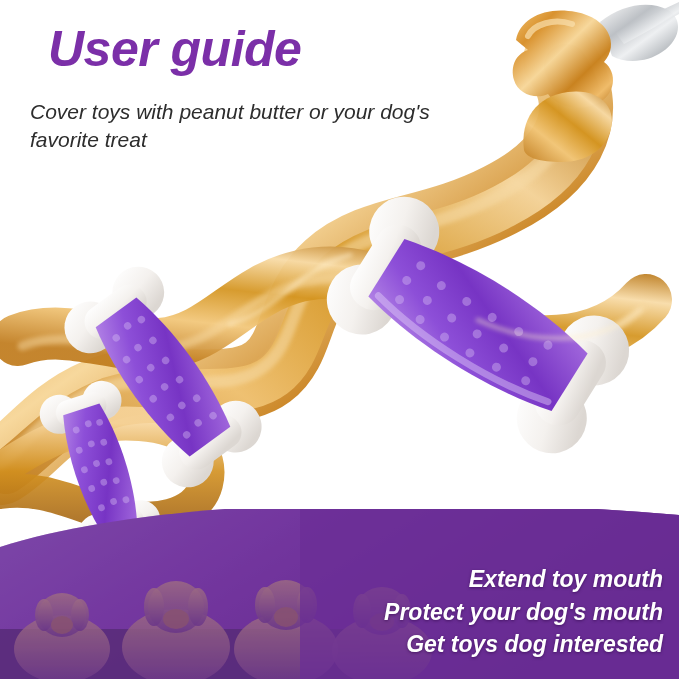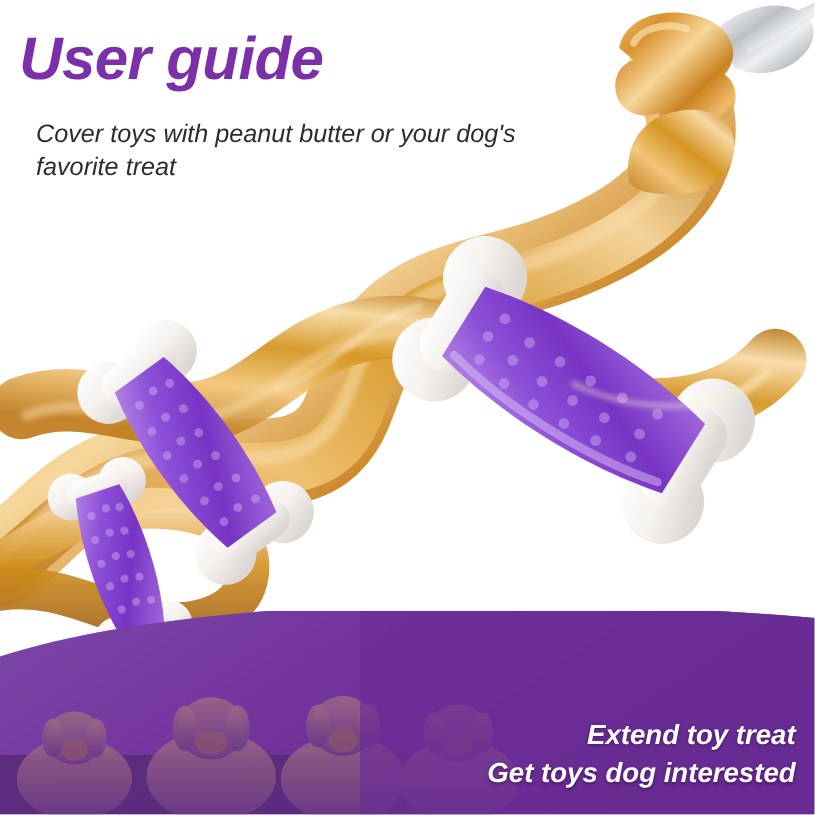--- a/index.html
+++ b/index.html
@@ -14,21 +14,21 @@
     position: relative;
     width: 679px;
     height: 679px;
     overflow: hidden;
     background: #ffffff;
   }
 
   
   .headline {
     position: absolute;
-    left: 16px;
+    left: 48px;
     top: 24px;
     font-size: 50px;
     font-weight: bold;
     font-style: italic;
     color: #7B2FA8;
     letter-spacing: -0.5px;
     line-height: 1;
     z-index: 40;
   }
   .subline {
@@ -330,18 +330,19 @@
           <ellipse cx="402" cy="102" rx="9" ry="17"></ellipse>
           <ellipse cx="382" cy="113" rx="12" ry="9" fill="#A07050" opacity="0.8"></ellipse>
         </g>
 
         <rect x="0" y="0" width="679" height="170" fill="#6B2E95" opacity="0.42"></rect>
         <rect x="300" y="0" width="379" height="170" fill="#6B2E95" opacity="0.72"></rect>
       </g>
     </svg>
 
     <div class="benefits">
-      <div class="benefit">Extend toy treat</div>
+      <div class="benefit">Extend toy mouth</div>
+      <div class="benefit">Protect your dog's mouth</div>
       <div class="benefit">Get toys dog interested</div>
     </div>
   </div>
 
 </div>
 
 </body></html>

